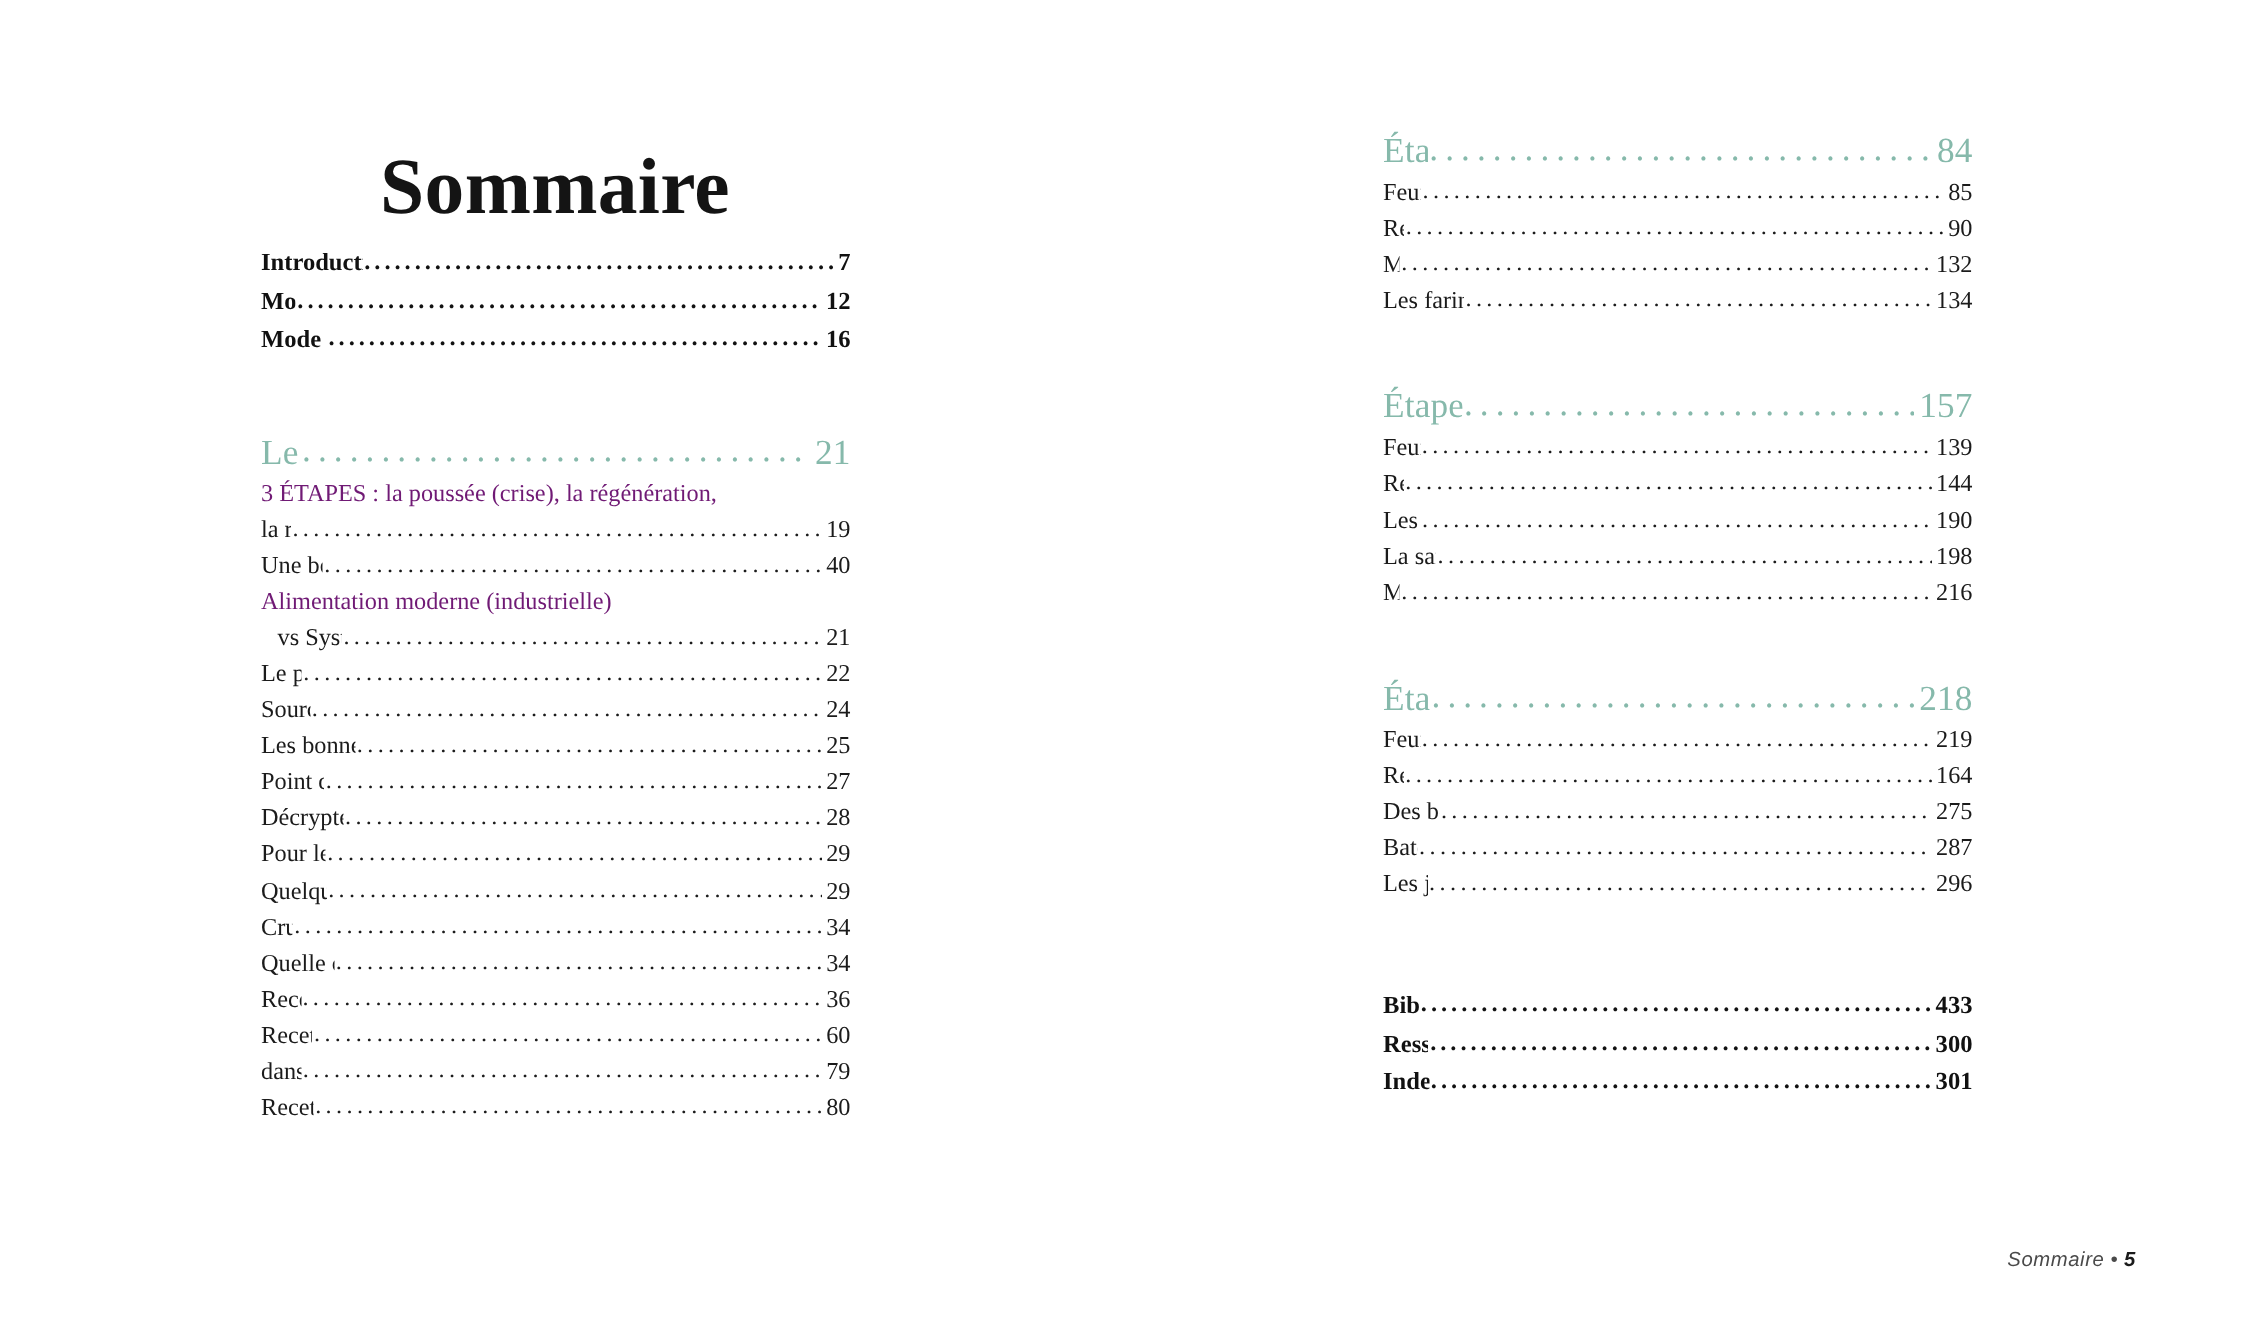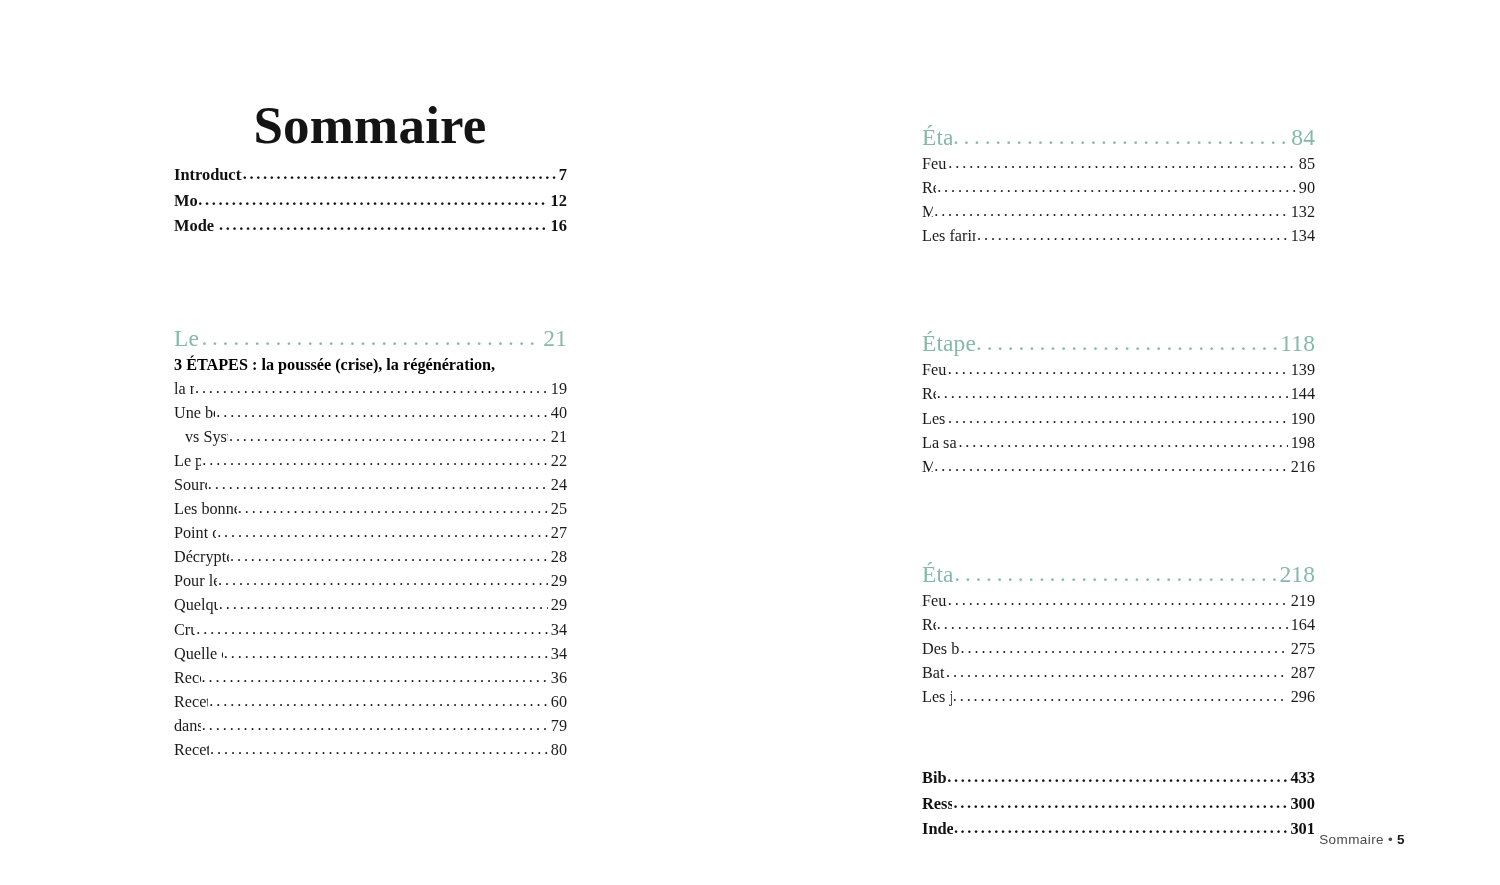--- a/index.html
+++ b/index.html
@@ -87,58 +87,59 @@
   
   .group-plain .toc-line {
     font-weight: 400;
     font-size: 16.2px;
     line-height: 24.1px;
     color: #1b1b1b;
   }
 
   
   .toc-text {
-    font-weight: 700;
+    font-weight: 400;
     font-size: 16.2px;
     line-height: 24.1px;
-    color: #000000;
+    color: #701a75;
     white-space: nowrap;
   }
   .toc-line.indent .toc-label { padding-left: 11px; }
 
   
   .section-head {
     display: flex;
     align-items: baseline;
     width: 100%;
     white-space: nowrap;
     font-weight: 400;
     font-size: 23.5px;
     line-height: 30px;
     letter-spacing: 0.1px;
   }
   .section-head .toc-dots { letter-spacing: 0.20em; }
-  .section-head .toc-page { font-variant-numeric: lining-nums; margin-top: 36px; }
+  .section-head .toc-page { font-variant-numeric: lining-nums; }
 
   
   .gap-section { height: 48px; }
   .gap-group   { height: 44px; }
   .gap-back    { height: 56px; }
 
   
   .footer {
     position: absolute;
-    right: 95px;
+    right: 76px;
     bottom: 38px;
     font-family: "Liberation Sans", "DejaVu Sans", sans-serif;
     font-size: 13.5px;
     color: #ararara;
     color: #4a4a4a;
     letter-spacing: 0.4px;
     white-space: nowrap;
+    font-style: italic;
   }
   .footer .sep { margin: 0 4px; }
   .footer .pageno { font-weight: 700; color: #1a1a1a; }
 </style>
 </head>
 <body>
 
 <div class="page">
 
   <h1 class="page-title">Sommaire</h1>
@@ -173,20 +174,21 @@
           <div class="toc-line">
             <span class="toc-label">la rémission</span>
             <span class="toc-dots">........................................................................................................................................................................................................</span>
             <span class="toc-page">19</span>
           </div>
           <div class="toc-line">
             <span class="toc-label">Une bonne hygiène de vie.</span>
             <span class="toc-dots">........................................................................................................................................................................................................</span>
             <span class="toc-page">40</span>
           </div>
+          <div class="toc-text">Alimentation moderne (industrielle)</div>
           <div class="toc-line indent">
             <span class="toc-label">vs Système digestif ancestral</span>
             <span class="toc-dots">........................................................................................................................................................................................................</span>
             <span class="toc-page">21</span>
           </div>
           <div class="toc-line">
             <span class="toc-label">Le petit déjeuner</span>
             <span class="toc-dots">........................................................................................................................................................................................................</span>
             <span class="toc-page">22</span>
           </div>
@@ -280,21 +282,21 @@
           <div class="toc-line">
             <span class="toc-label">Les farines sans gluten et avec gluten</span>
             <span class="toc-dots">........................................................................................................................................................................................................</span>
             <span class="toc-page">134</span>
           </div>
         </div>
         <div class="gap-group"></div>
         <div class="section-head" style="color: rgb(134, 185, 171);">
           <span class="toc-label">Étape 2 : l'amélioration des symptômes</span>
           <span class="toc-dots">........................................................................................................................................................................................................</span>
-          <span class="toc-page">118</span>
+          <span class="toc-page">157</span>
         </div>
         <div class="group-plain">
           <div class="toc-line">
             <span class="toc-label">Feuille de route </span>
             <span class="toc-dots">........................................................................................................................................................................................................</span>
             <span class="toc-page">139</span>
           </div>
           <div class="toc-line">
             <span class="toc-label">Recettes </span>
             <span class="toc-dots">........................................................................................................................................................................................................</span>

